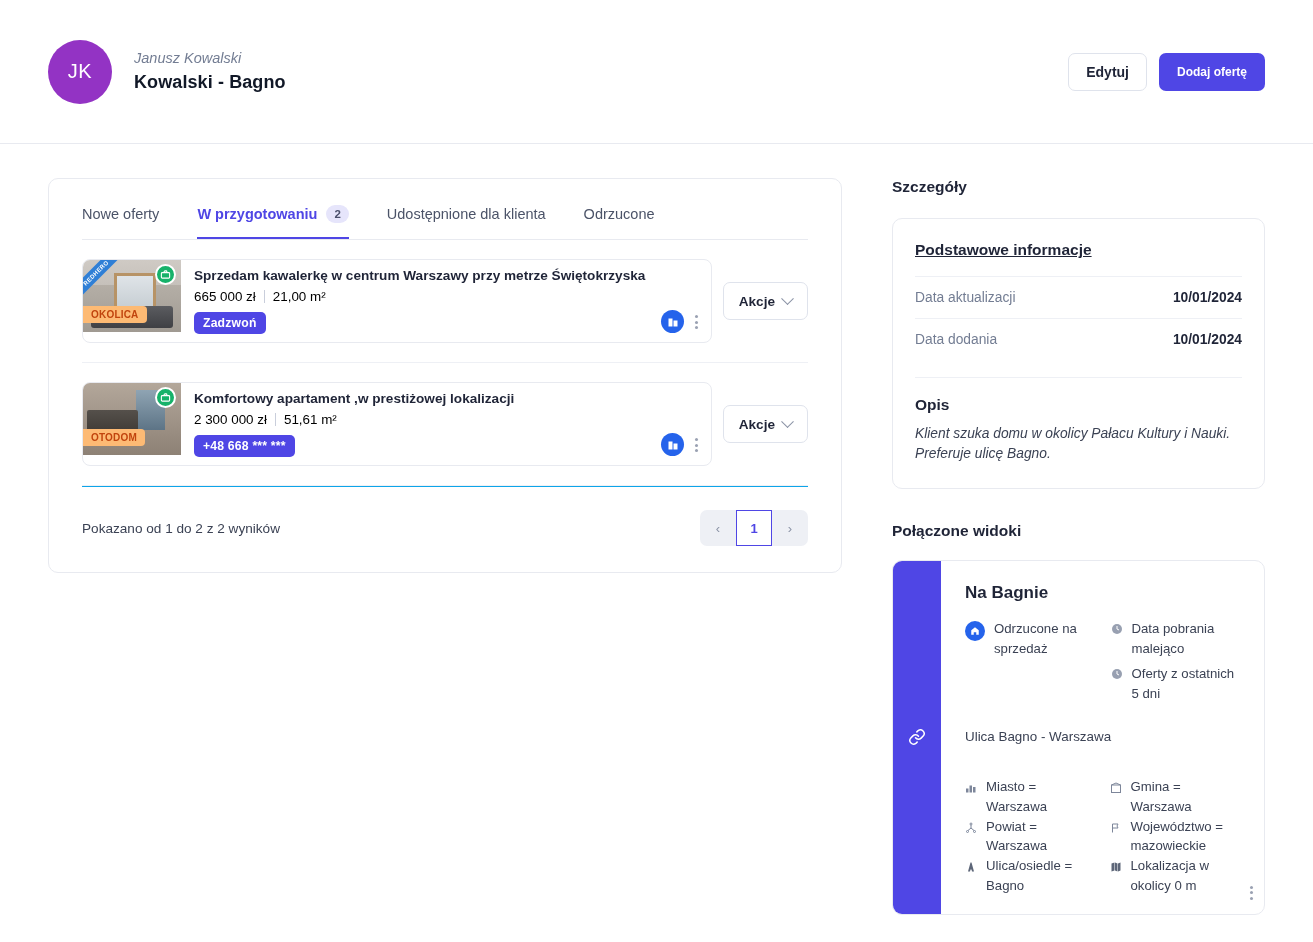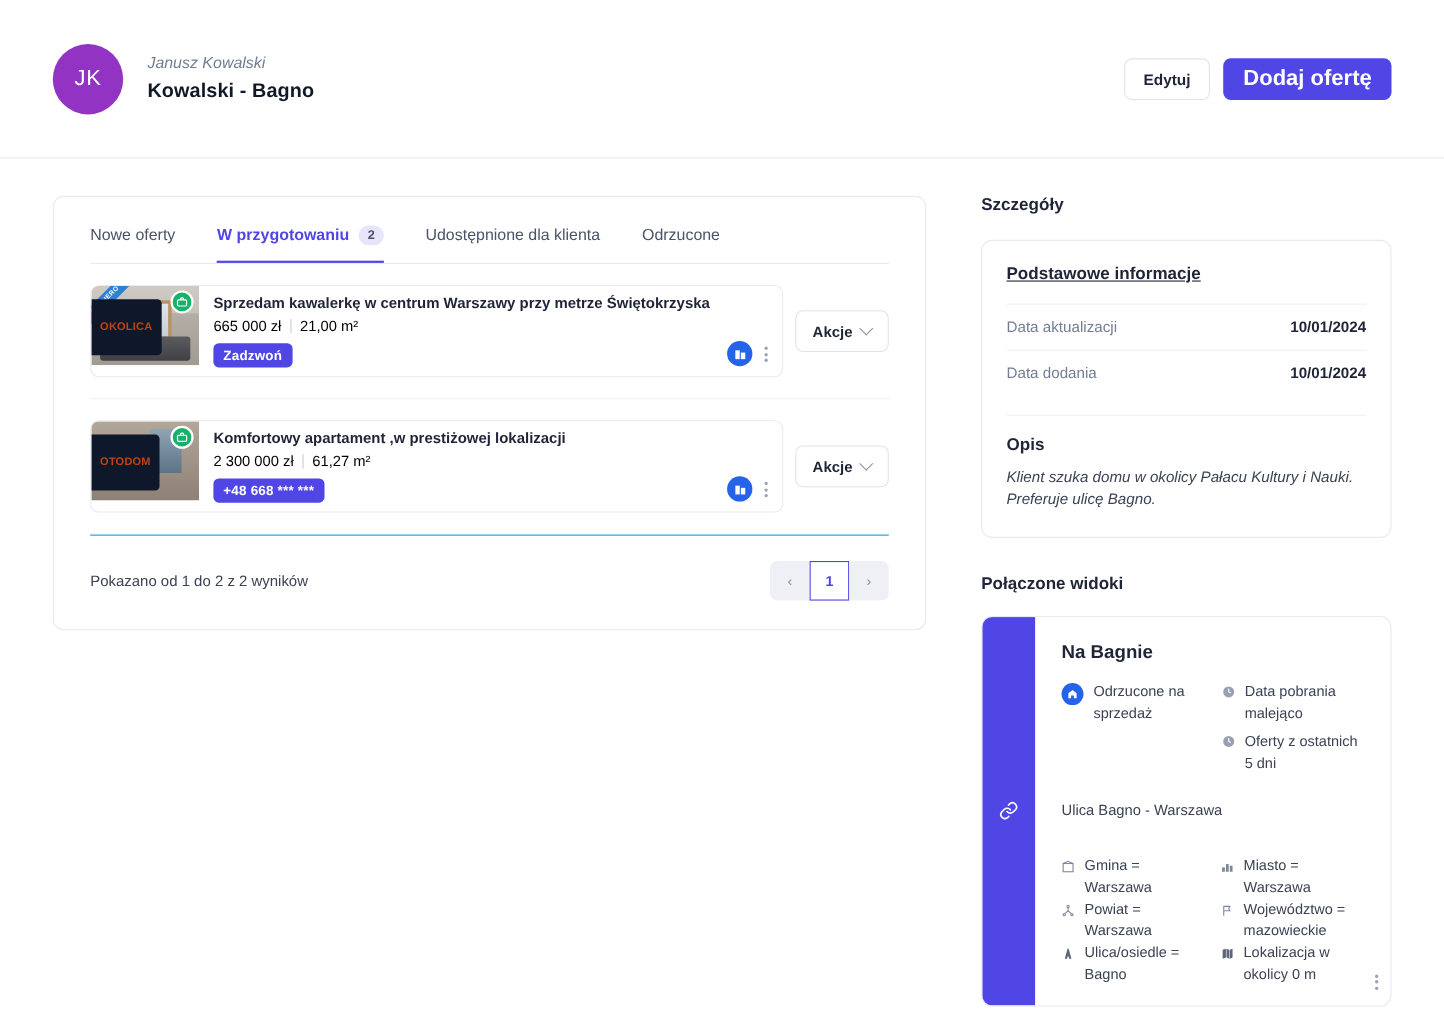--- a/index.html
+++ b/index.html
@@ -29,21 +29,21 @@
   .id-sub { font-size: 14.5px; color: #737d93; margin-bottom: 6px; font-style: italic; }
   .id-title { font-size: 18px; font-weight: 700; color: #111827; letter-spacing: .1px; }
   .hdr-actions { margin-left: auto; display: flex; gap: 12px; align-items: center; }
   .btn-ghost {
     background: #fff; border: 1px solid #dfe3ec; border-radius: 7px;
     padding: 0 17px; height: 38px; font-size: 14px; font-weight: 700;
     color: #1f2437; cursor: pointer; font-family: inherit;
   }
   .btn-primary {
     background: #4f46e5; border: none; border-radius: 7px;
-    padding: 0 18px; height: 38px; font-size: 20px; font-weight: 700;
+    padding: 0 18px; height: 38px; font-size: 12px; font-weight: 700;
     color: #fff; cursor: pointer; font-family: inherit;
   }
 
   
   .body { display: flex; padding: 34px 48px 0 48px; gap: 50px; }
   .col-left  { width: 794px; flex: none; }
   .col-right { width: 373px; flex: none; }
   .section-title { font-size: 15.5px; font-weight: 700; color: #1f2437; margin-bottom: 22px; }
 
   .card {
@@ -106,22 +106,22 @@
     line-height: 10px; padding: 1px 0;
   }
   .thumb-badge-green {
     position: absolute; right: 5px; top: 4px;
     width: 21px; height: 21px; border-radius: 50%;
     background: #17b26a; border: 2px solid #fff;
     display: flex; align-items: center; justify-content: center;
   }
   .thumb-tag {
     position: absolute; left: 0; bottom: 9px;
-    background: #0f172a; color: #c1440e; font-size: 10px; font-weight: 700;
-    padding: 20px 8px; border-radius: 0 4px 4px 0; letter-spacing: .2px;
+    background: #fdba74; color: #c1440e; font-size: 10px; font-weight: 700;
+    padding: 3px 8px; border-radius: 0 4px 4px 0; letter-spacing: .2px;
   }
   .listing-main { flex: 1; padding: 8px 12px 8px 13px; min-width: 0; }
   .listing-title {
     font-size: 13.6px; font-weight: 700; color: #1f2437;
     white-space: nowrap; overflow: hidden; text-overflow: ellipsis;
   }
   .listing-meta { font-size: 13.4px; color: #000000; margin-top: 6px; display: flex; align-items: center; }
   .listing-meta .sep { display:inline-block; width:1px; height:13px; background:#c9cedb; margin: 0 8px; }
   .pill {
     display: inline-block; margin-top: 8px;
@@ -286,21 +286,21 @@
                   <path d="M9 8V6a2 2 0 0 1 2-2h2a2 2 0 0 1 2 2v2"></path>
               </svg>
             </div>
             <div class="thumb-tag">OTODOM</div>
           </div>
           <div class="listing-main">
             <div class="listing-title">Komfortowy apartament ,w prestiżowej lokalizacji</div>
             <div class="listing-meta">
               <span>2 300 000 zł</span>
               <span class="sep"></span>
-              <span>61,27 m²</span>
+              <span>51,61 m²</span>
             </div>
             <span class="pill">+48 668 *** ***</span>
           </div>
           <div class="listing-right">
             <div class="circle-blue">
               <svg width="12" height="12" viewBox="0 0 24 24" fill="#fff">
                 <rect x="3" y="5" width="8" height="16"></rect>
                   <rect x="13" y="9" width="8" height="12"></rect>
               </svg>
             </div>
@@ -388,36 +388,36 @@
             </span>
             <span>Oferty z ostatnich 5 dni</span>
           </div>
         </div>
 
         <div class="addr">Ulica Bagno - Warszawa</div>
 
         <div class="meta-grid">
           <div class="meta">
             <span class="ic">
-              <svg width="12" height="12" viewBox="0 0 24 24" fill="none" stroke="#7d869a" stroke-width="2">
-                  <rect x="3" y="6" width="18" height="15"></rect>
-                  <path d="M3 6 12 2l9 4"></path>
-                </svg>
-            </span>
-            <span>Gmina = Warszawa</span>
-          </div>
-          <div class="meta">
-            <span class="ic">
               <svg width="12" height="12" viewBox="0 0 24 24" fill="#7d869a">
                   <rect x="2" y="13" width="5" height="8"></rect>
                   <rect x="9" y="7" width="5" height="14"></rect>
                   <rect x="16" y="10" width="5" height="11"></rect>
                 </svg>
             </span>
             <span>Miasto = Warszawa</span>
+          </div>
+          <div class="meta">
+            <span class="ic">
+              <svg width="12" height="12" viewBox="0 0 24 24" fill="none" stroke="#7d869a" stroke-width="2">
+                  <rect x="3" y="6" width="18" height="15"></rect>
+                  <path d="M3 6 12 2l9 4"></path>
+                </svg>
+            </span>
+            <span>Gmina = Warszawa</span>
           </div>
           <div class="meta">
             <span class="ic">
               <svg width="12" height="12" viewBox="0 0 24 24" fill="none" stroke="#7d869a" stroke-width="2">
                   <circle cx="12" cy="4" r="2"></circle>
                   <circle cx="5" cy="19" r="2"></circle>
                   <circle cx="19" cy="19" r="2"></circle>
                   <path d="M12 6v6M12 12 6 17M12 12l6 5"></path>
                 </svg>
             </span>

